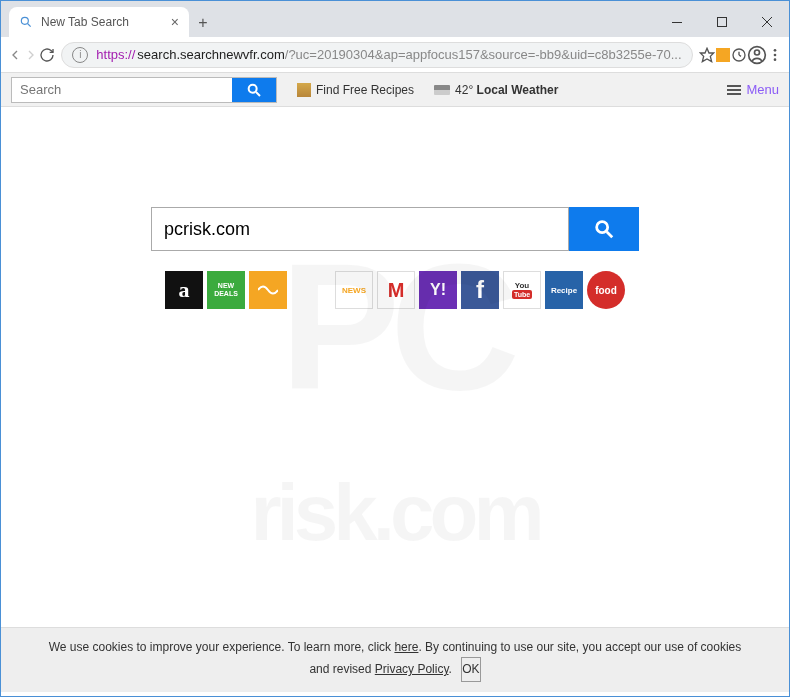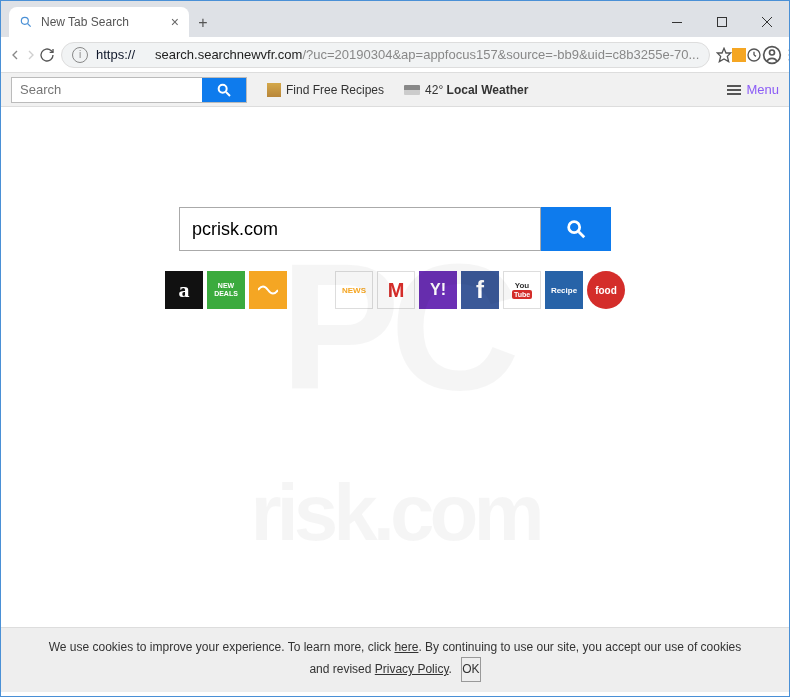--- a/index.html
+++ b/index.html
@@ -11,43 +11,43 @@
   .tab-icon { width: 14px; height: 14px; margin-right: 8px; }
   .tab-close { margin-left: auto; font-size: 14px; color: #666; cursor: pointer; }
   .new-tab { width: 28px; height: 28px; display: flex; align-items: center; justify-content: center; font-size: 16px; color: #555; cursor: pointer; }
   .window-controls { margin-left: auto; display: flex; }
   .win-btn { width: 45px; height: 30px; display: flex; align-items: center; justify-content: center; cursor: pointer; }
   
   
   .addressbar { height: 36px; background: #fff; display: flex; align-items: center; padding: 0 6px; border-bottom: 1px solid #ddd; }
   .nav-btn { width: 28px; height: 28px; display: flex; align-items: center; justify-content: center; color: #888; cursor: pointer; }
   .url-field { flex: 1; height: 26px; border: 1px solid #ddd; border-radius: 13px; display: flex; align-items: center; padding: 0 10px; margin: 0 6px; font-size: 13px; color: #555; background:#f1f3f4; }
-  .url-prefix { color: #0f172a; margin-right: 20px; }
+  .url-prefix { color: #a21caf; margin-right: 2px; }
   .url-host { color: #222; }
   .url-rest { color: #888; white-space: nowrap; overflow: hidden; text-overflow: ellipsis; flex: 1; }
   .url-info { width: 16px; height: 16px; border: 1px solid #888; border-radius: 50%; display:flex; align-items:center; justify-content:center; font-size:10px; color:#888; margin-right:8px; }
   .addr-icon { width: 28px; height: 28px; display: flex; align-items: center; justify-content: center; cursor: pointer; }
   
   
   .toolbar { height: 34px; background: #f1f1f1; display: flex; align-items: center; padding: 0 10px; border-bottom: 1px solid #ddd; }
   .mini-search { display: flex; height: 26px; border: 1px solid #bbb; background:#fff; }
-  .mini-search input { border: none; padding: 0 8px; width: 190px; font-size: 13px; color:#888; outline:none; }
+  .mini-search input { border: none; padding: 0 8px; width: 220px; font-size: 13px; color:#888; outline:none; }
   .mini-search-btn { width: 44px; background: #0e7bed; display:flex; align-items:center; justify-content:center; }
   .toolbar-link { display: flex; align-items: center; margin-left: 20px; font-size: 12px; color: #333; cursor:pointer; }
   .recipe-ico { width:14px; height:14px; background: linear-gradient(#d4a84a,#b8863a); margin-right:5px; }
   .weather-ico { width:16px; height:10px; background: linear-gradient(#888 50%, #ccc 50%); margin-right:5px; border-radius:1px; }
   .menu-btn { margin-left: auto; display:flex; align-items:center; font-size:13px; color:#8b5cf6; cursor:pointer; }
   .hamburger { display:inline-flex; flex-direction:column; gap:2px; margin-right:5px; }
   .hamburger span { width:14px; height:2px; background:#555; }
   
   
   .content { position: relative; height: 520px; overflow:hidden; }
   .clock { text-align: center; margin-top: 28px; font-size: 32px; color: #222; }
   .clock-ampm { font-size: 20px; margin-left: 4px; }
-  .big-search { display:flex; width: 432px; margin: 100px auto 0; height: 44px; }
+  .big-search { display:flex; width: 488px; margin: 100px auto 0; height: 44px; }
   .big-search input { flex:1; border:1px solid #aaa; font-size:18px; padding:0 12px; outline:none; }
   .big-search-btn { width:70px; background:#0e7bed; display:flex; align-items:center; justify-content:center; cursor:pointer; }
   .tiles { display:flex; justify-content:center; gap:4px; margin-top:20px; }
   .tile { width:38px; height:38px; display:flex; align-items:center; justify-content:center; color:#fff; font-size:10px; font-weight:bold; cursor:pointer; }
   
   
   .watermark { position:absolute; top:116px; left:50%; transform:translateX(-50%); font-size:180px; font-weight:bold; color:rgba(0,0,0,0.04); pointer-events:none; letter-spacing:-10px; }
   .watermark2 { position:absolute; top:360px; left:50%; transform:translateX(-50%); font-size:80px; font-weight:bold; color:rgba(0,0,0,0.04); pointer-events:none; white-space:nowrap; letter-spacing:-5px; }
   
   

